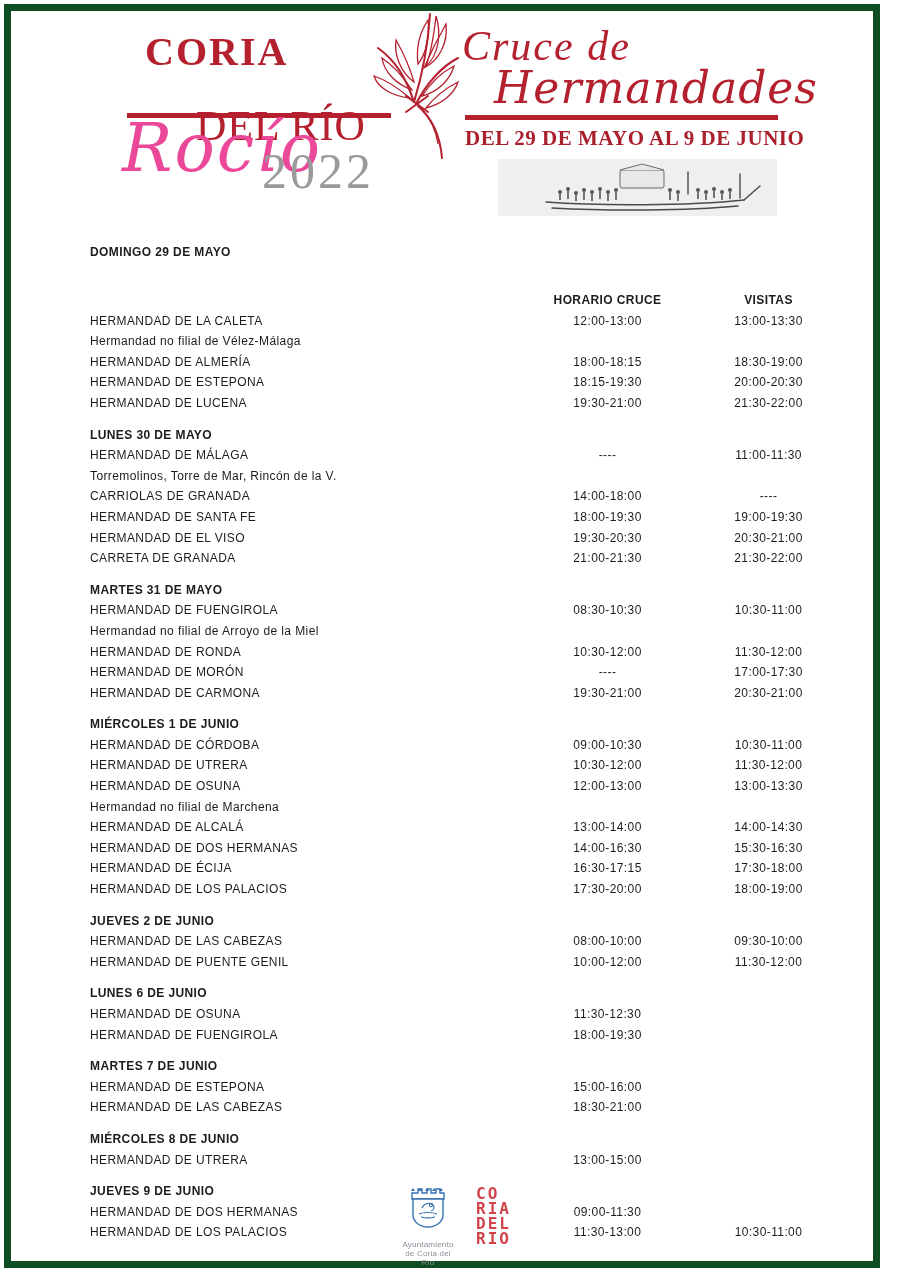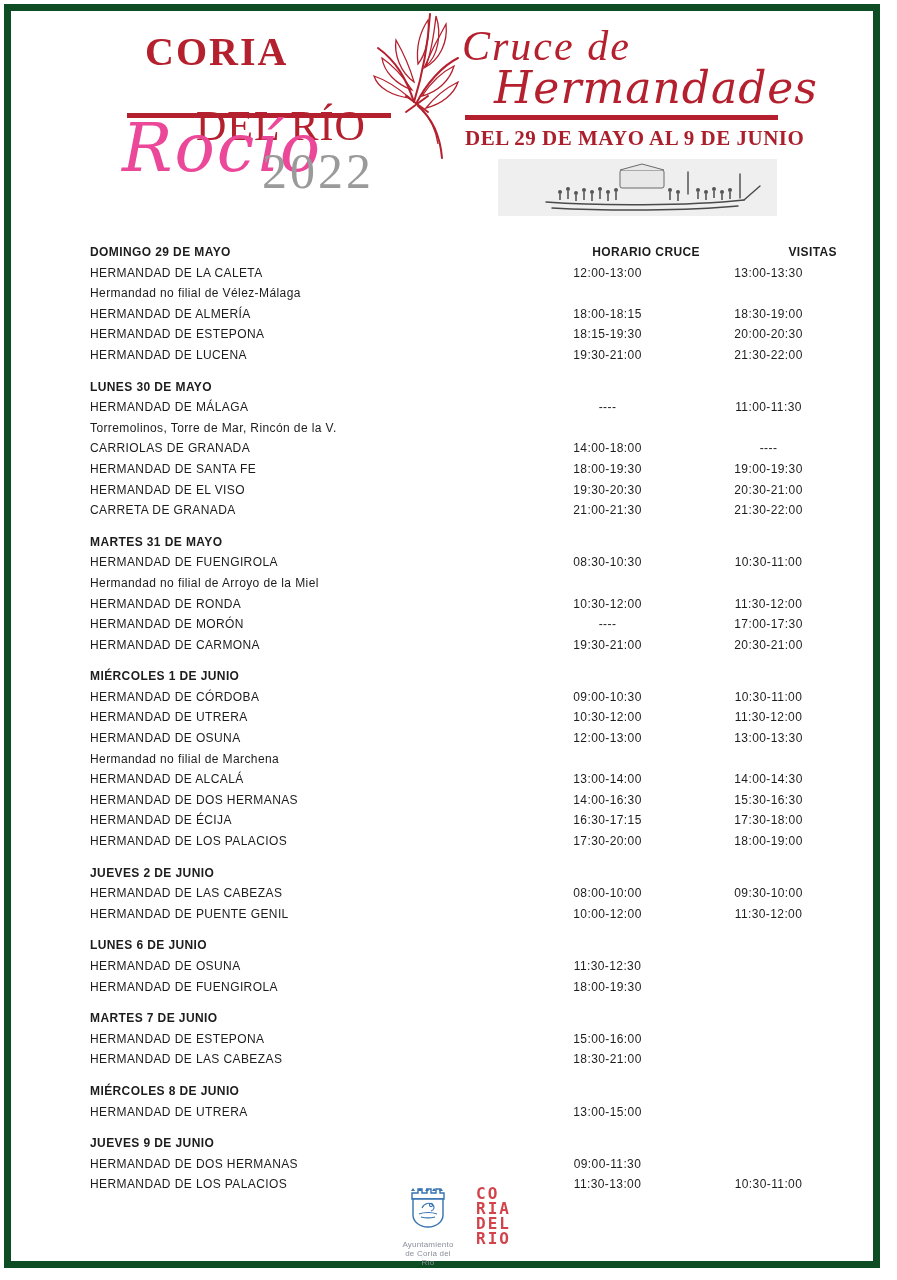--- a/index.html
+++ b/index.html
@@ -50,21 +50,21 @@
   }
   .wheat{position:absolute;left:366px;top:6px;}
   .boat-panel{position:absolute;left:498px;top:159px;width:279px;height:57px;background:#efefef;}
   .boat{position:absolute;left:508px;top:162px;}
   
   .schedule{position:absolute;left:90px;top:242px;width:747px;font-size:12px;letter-spacing:0.4px;}
   .sec{margin-top:11px;}
   .sec:first-child{margin-top:0;}
   .row{display:grid;grid-template-columns:425px 185px 137px;line-height:20.6px;white-space:nowrap;}
   .row .day{font-weight:bold;}
-  .row .colhead{font-weight:bold;text-align:right;}
+  .row .colhead{font-weight:bold;text-align:center;margin-top:48px;}
   .row .time{text-align:center;}
   
   .footer{position:absolute;left:400px;top:1184px;display:flex;align-items:flex-start;gap:20px;}
   .council{width:56px;text-align:center;}
   .council-caption{
     margin-top:2px;font-size:8px;line-height:9px;color:#8b8f99;letter-spacing:0.2px;
   }
   .brand{
     font-family:"DejaVu Sans Mono", monospace;font-weight:bold;font-size:16px;
     line-height:15px;color:#d2434b;letter-spacing:2px;margin-top:2px;

